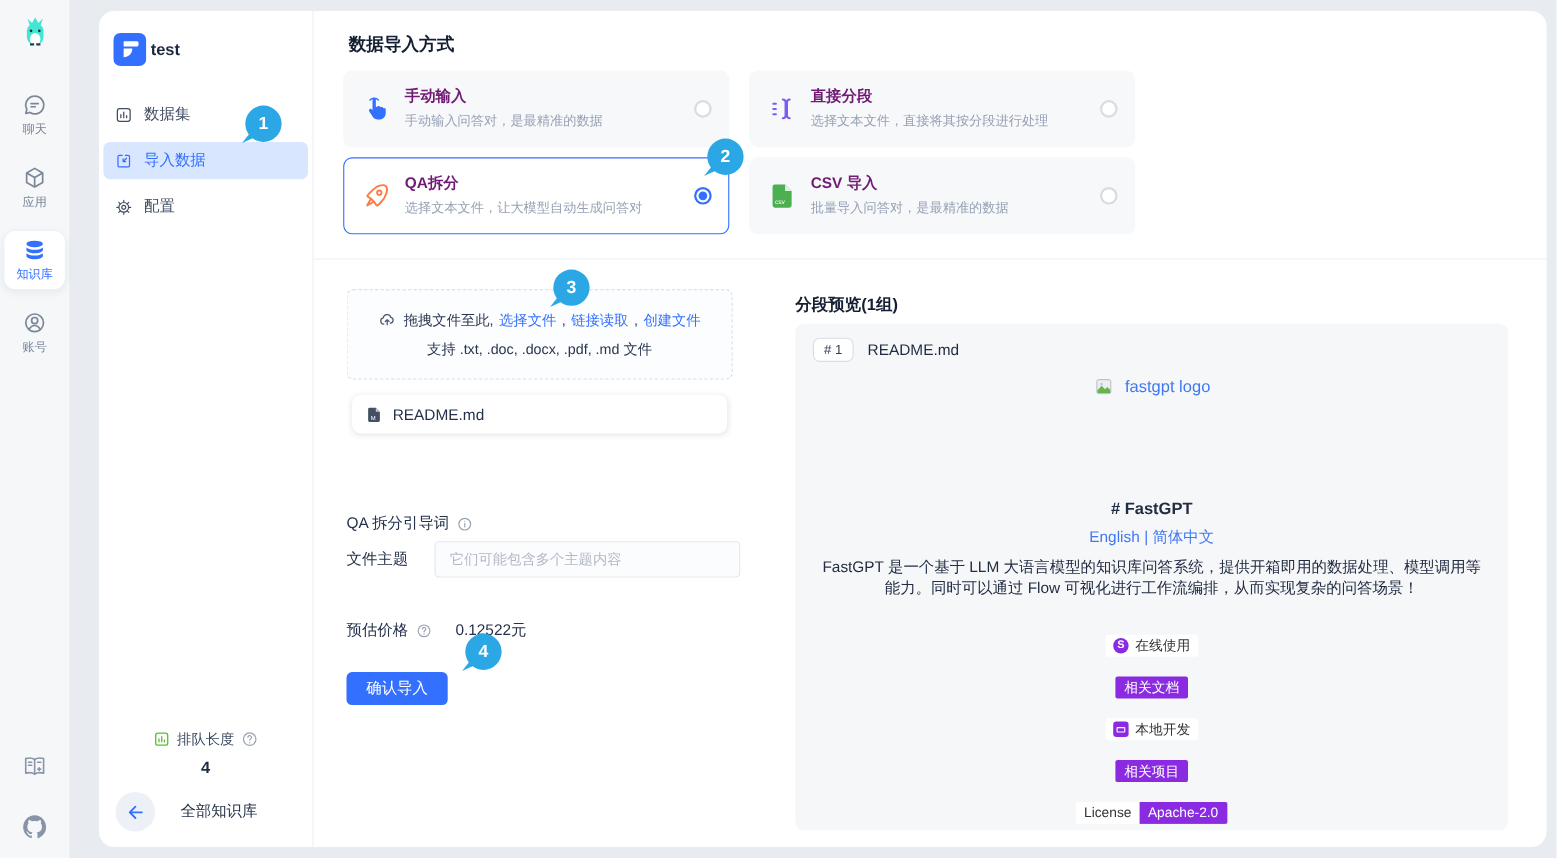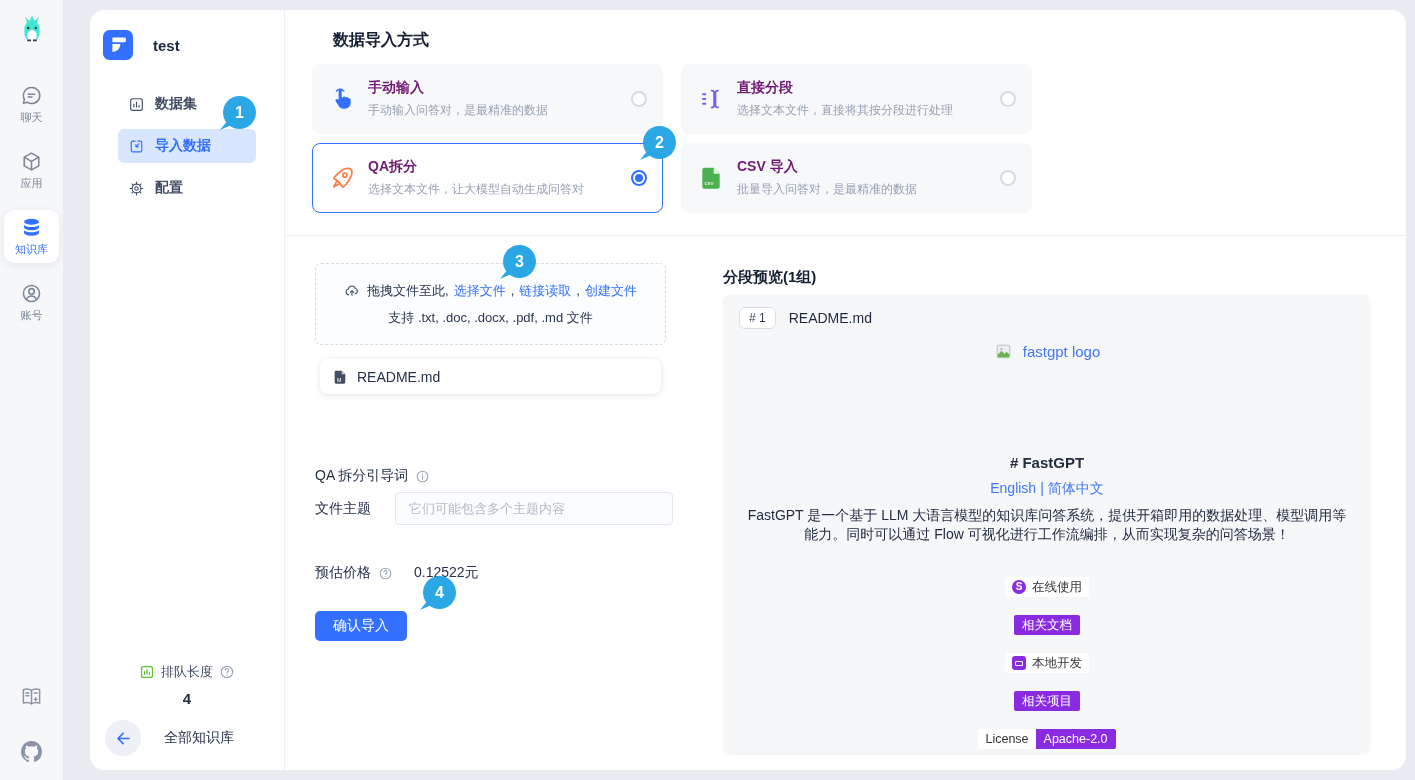--- a/index.html
+++ b/index.html
@@ -23,39 +23,39 @@
   .rail-item.active { background:#ffffff; color:#3370ff; box-shadow:0 2px 8px rgba(30,50,90,.08); }
   .rail-footer { margin-top:auto; margin-bottom:16px; display:flex; flex-direction:column; gap:30px; align-items:center; color:#8a94a8; }
   .rail-footer svg { width:25px; height:25px; }
 
   
   .container { position:absolute; left:90px; top:10px; right:9px; bottom:10px;
                background:#fff; border-radius:14px; }
 
   
   .sidebar { position:absolute; left:0; top:0; bottom:0; width:195px; border-right:1px solid #edf0f4; }
-  .ws-header { display:flex; align-items:center; gap:20px; padding:20px 0 0 13px; }
+  .ws-header { display:flex; align-items:center; gap:4px; padding:20px 0 0 13px; }
   .ws-name { font-size:15px; font-weight:bold; color:#1c2840; }
-  .side-menu { margin-top:27px; display:flex; flex-direction:column; gap:8px; padding:0 28px;font-weight:bold; }
+  .side-menu { margin-top:27px; display:flex; flex-direction:column; gap:8px; padding:0 4px; }
   .side-item { height:34px; border-radius:6px; display:flex; align-items:center; gap:10px;
                padding:0 10px; font-size:14px; color:#414d63; cursor:pointer; }
   .side-item svg { width:17px; height:17px; flex:none; }
   .side-item.active { background:#d9e6ff; color:#3370ff; }
   .sidebar-bottom { position:absolute; bottom:14px; left:0; width:100%; }
   .queue-row { display:flex; align-items:center; justify-content:center; gap:6px; font-size:13px; color:#3c4a61; }
   .queue-row svg { width:16px; height:16px; }
   .queue-value { text-align:center; font-size:15px; font-weight:bold; color:#1f2b42; margin:9px 0 13px; }
   .back-row { display:flex; align-items:center; gap:23px; padding-left:15px; font-size:14px; color:#27324a; }
   .back-btn { width:36px; height:36px; border-radius:50%; background:#edf1f7; border:none;
               display:flex; align-items:center; justify-content:center; cursor:pointer; }
   .back-btn svg { width:19px; height:19px; }
 
   
   .main { position:absolute; left:195px; right:0; top:0; bottom:0; }
-  .main-title { position:absolute; left:48px; top:20px; font-size:16px; font-weight:bold; color:#141f33; }
+  .main-title { position:absolute; left:32px; top:20px; font-size:16px; font-weight:bold; color:#141f33; }
 
   .modes { position:absolute; left:27px; top:54px; display:grid;
            grid-template-columns:351px 351px; grid-auto-rows:70px; gap:9px 18px; }
   .mode-card { position:relative; border-radius:8px; background:#f7f8fa; border:1px solid #f7f8fa;
                display:flex; align-items:center; padding:0 16px; cursor:pointer; }
   .mode-card.selected { background:#fff; border-color:#3370ff; }
   .mode-icon { width:26px; height:26px; margin-right:13px; flex:none; }
   .mode-icon svg { width:26px; height:26px; }
   .mode-name { font-size:14px; font-weight:600; color:#701a75; }
   .mode-desc { font-size:12px; color:#97a1b4; margin-top:5px; }

